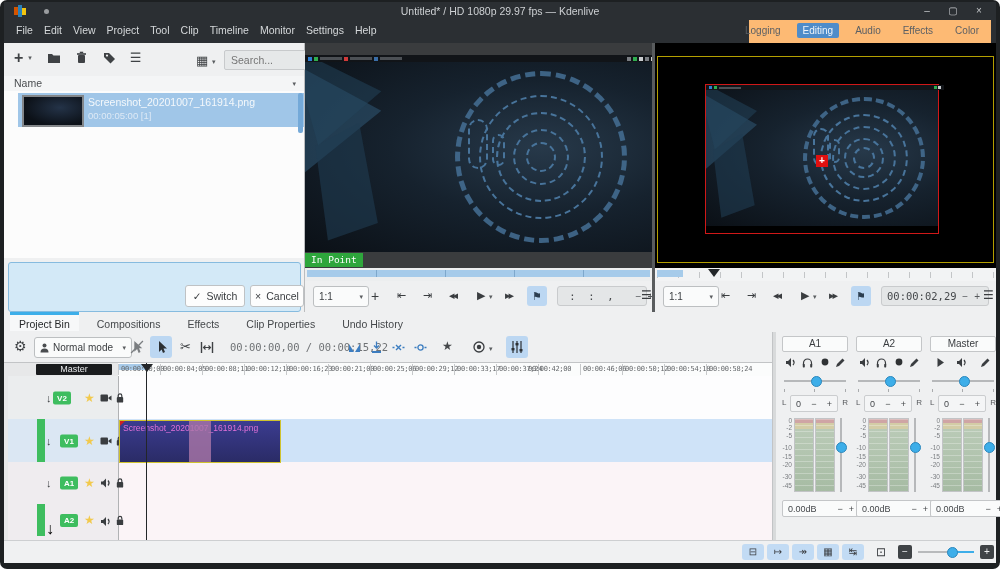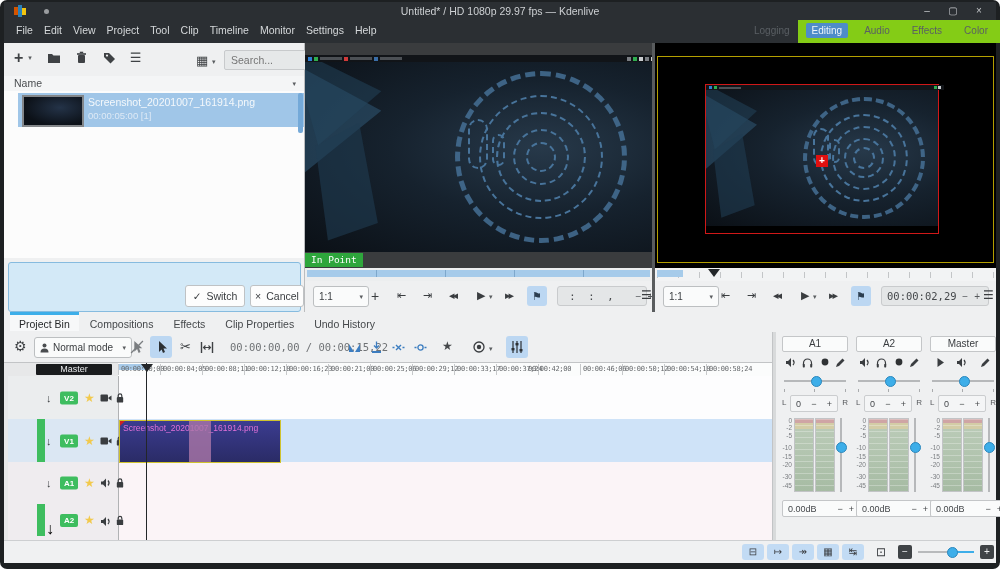--- a/index.html
+++ b/index.html
@@ -8,37 +8,37 @@
   .a{position:absolute}
   .mono{font-family:"DejaVu Sans Mono",monospace}
   
   .frame{inset:0;background:#1d2022;border-radius:7px}
   .titlebar{left:4px;right:4px;top:2px;height:18px;background:#2b2f33;color:#c9ccce;font-size:10.5px}
   .title{left:0;right:0;top:3px;text-align:center;color:#cdd0d3}
   .winbtn{top:3px;width:14px;text-align:center;color:#c2c5c8;font-size:10px;cursor:default}
   .menubar{left:4px;right:4px;top:20px;height:23px;background:#2b2f33}
   #menu-items{position:absolute;left:12px;top:4px;display:flex;gap:11px}
   .menu-item{color:#d5d8da;font-size:10.5px}
-  .ws-panel{right:0;top:20px;width:202px;height:23px;background:#84cc16}
+  .ws-panel{right:9px;top:20px;width:242px;height:23px;background:#fdba74}
   #workspace-tabs{position:absolute;right:6px;top:3px;display:flex;gap:10px;align-items:center}
   .ws-tab{font-size:10px;color:#5a5f64;padding:2px 6px;border-radius:2px}
   .ws-tab.active{background:#4e8cc9;color:#eef4fa}
   .main{left:4px;right:4px;top:43px;bottom:7px;background:#eff0f1}
   
   .tool-ic{font-size:13px;color:#3f4245;line-height:13px}
   .combo{background:#fafbfb;border:1px solid #bcbfc1;border-radius:3px;display:flex;align-items:center;
          font-size:10px;color:#3a3d40;padding:0 5px;gap:4px}
   .caret{font-size:7px;color:#5a5d60}
   .tcfield{background:#e4e6e7;border:1px solid #c9cbcd;border-radius:3px;display:flex;align-items:center;padding:0 5px}
   .tc-text{font-family:"DejaVu Sans Mono",monospace;font-size:10.5px;color:#45484b;white-space:pre}
   .pm-sign{font-size:10px;color:#56595c;padding:0 3px}
   .trans-ic{font-size:11px;color:#3a3d40;text-align:center}
   .flagbtn{width:20px;height:20px;background:#bcd7f2;border-radius:3px;text-align:center;line-height:20px;
            font-size:11px;color:#2c3e50}
-  .tabs{display:flex;gap:2px;height:19px}
+  .tabs{display:flex;gap:9px;height:19px}
   .tab{font-size:10.5px;color:#45484b;padding:3px 9px 0 9px;border-top:3px solid transparent}
   .tab.active{border-top:3px solid #3daee9;background:#f7f8f9;color:#26282a}
   
   .wall{overflow:hidden;background:radial-gradient(ellipse at 68% 45%,#27394a 0%,#16222e 45%,#0b1016 100%)}
   .poly{position:absolute}
   .poly1{clip-path:polygon(0 0,100% 30%,0 75%);background:#2f5874;left:0;top:4%;width:22%;height:72%;opacity:.55}
   .poly2{clip-path:polygon(0 20%,70% 0,100% 85%,20% 100%);background:#1f3c52;left:3%;top:32%;width:18%;height:62%;opacity:.6}
   .poly3{clip-path:polygon(0 0,100% 45%,30% 100%);background:#24465e;left:-4%;top:-8%;width:26%;height:52%;opacity:.5}
   .ring{position:absolute;border:2px dashed #48749b;border-radius:50%;left:68%;top:50%;transform:translate(-50%,-50%)}
   .cap{position:absolute;border:2px dashed #48749b;border-radius:10px}
@@ -422,21 +422,21 @@
           <span class="rlabel" style="left: 591px;">00:00:58;24</span>
         </div>
 
       <div class="a trackbg" style="top:13px;height:43px;background:#fdfdfe;right:0;width:654px"></div>
       <div class="a trackbg" style="top:56px;height:43px;background:#cfe3f8;right:0;width:654px"></div>
       <div class="a trackbg" style="top:99px;height:42px;background:#fbf4f7;right:0;width:654px"></div>
       <div class="a trackbg" style="top:141px;height:58px;background:#fbf4f7;right:0;width:654px"></div>
 
       <div class="a trackhdr" style="top:13px;height:43px;background:#ebedee">
         <span class="hdr-ic" style="left:38px;font-size:11px;color:#3a3d40">↓</span>
-        <span class="hdr-ic chip" style="left:52px">V2</span>
+        <span class="hdr-ic chip" style="left:45px">V2</span>
         <span class="hdr-ic" style="left:76px;font-size:12px;color:#f2c94c">★</span>
         <svg class="hdr-ic" style="left:92px" width="12" height="10" viewBox="0 0 12 10">
             <rect x="0.5" y="1.5" width="7.5" height="7" rx="1" fill="#3a3d40"></rect>
             <path d="M8.5 4.5 11.5 2.5v5L8.5 5.8z" fill="#3a3d40"></path>
           </svg>
         <svg class="hdr-ic" style="left:107px" width="10" height="11" viewBox="0 0 11 12">
             <rect x="2" y="5" width="7" height="6" rx="1" fill="#3a3d40"></rect>
             <path d="M3.5 5V3.5a2 2 0 0 1 4 0V5" stroke="#3a3d40" stroke-width="1.3" fill="none"></path>
           </svg>
       </div>

